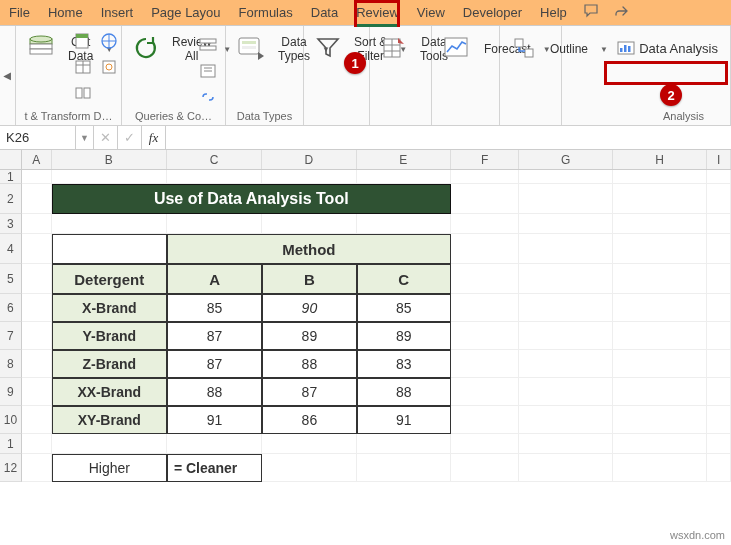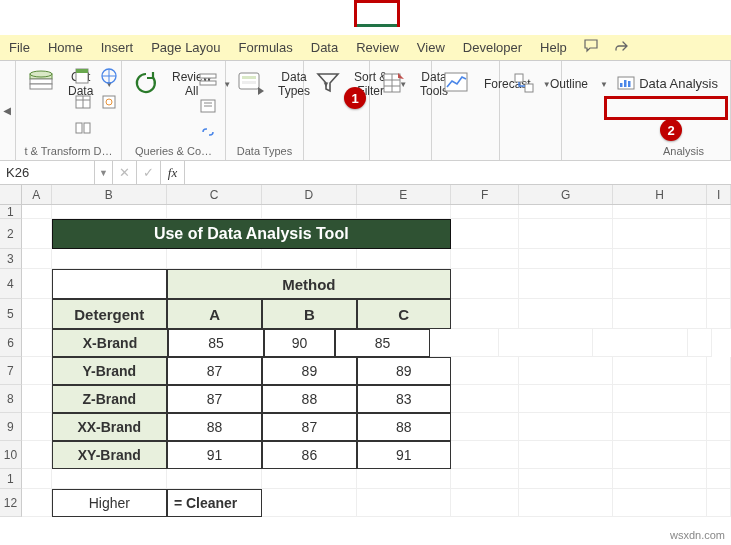--- a/index.html
+++ b/index.html
@@ -1,19 +1,19 @@
 <!DOCTYPE html>
 <html><head>
 <meta charset="utf-8">
 <style>
 * { box-sizing: border-box; margin: 0; padding: 0; font-family: 'Segoe UI', Arial, sans-serif; }
 body { background: #fff; width: 731px; height: 545px; position: relative; overflow: hidden; font-size: 13px; color: #333; }
 
 
-.menubar { display: flex; height: 26px; border-bottom: 1px solid #ccc; align-items: stretch; background: #fef9c3; margin-top: 35px; }
+.menubar { display: flex; height: 26px; border-bottom: 1px solid #ccc; align-items: stretch; background: #fdba74; }
 .menubar .tab { padding: 4px 9px; cursor: pointer; font-size: 13px; color: #444; display:flex; align-items:center; }
 .menubar .tab.active { position: relative; }
 .menubar .comment-icon { padding: 4px 8px; color:#666; }
 .menubar .share-icon { padding: 4px 6px; color:#666; }
 .data-highlight { position: absolute; left: 354px; top: 0; width: 46px; height: 27px; border: 3px solid #c00000; z-index: 50; pointer-events:none; }
 .data-underline { position: absolute; left: 357px; top: 24px; width: 40px; height: 3px; background: #217346; z-index: 51; }
 
 
 .ribbon { display: flex; height: 100px; border-bottom: 1px solid #d0d0d0; background: #fafafa; }
 .group { border-right: 1px solid #d4d4d4; display: flex; flex-direction: column; padding: 4px 6px 0 6px; position: relative; }
@@ -29,21 +29,21 @@
 .smallgrid { display:grid; grid-template-columns: repeat(2, 22px); grid-auto-rows: 22px; gap:4px; }
 .smallbtn { width:22px; height:22px; display:flex; align-items:center; justify-content:center; cursor:pointer; }
 
 .analysis-btn { display:flex; align-items:center; gap:4px; padding:2px 4px; cursor:pointer; font-size:13px; }
 .analysis-highlight { position:absolute; right: 2px; top: 35px; border: 3px solid #c00000; padding: 0; width: 124px; height: 24px; pointer-events:none; }
 
 .step-badge { position: absolute; width: 22px; height: 22px; border-radius: 50%; background: #c00000; color: #fff; font-weight: bold; display:flex; align-items:center; justify-content:center; font-size: 13px; z-index: 60; box-shadow: 0 1px 2px rgba(0,0,0,.3); }
 
 
 .fbar { display:flex; height: 24px; border-bottom: 1px solid #ccc; align-items:stretch; background:#fff; }
-.namebox { width: 95px; border-right: 1px solid #ccc; padding: 2px 6px; font-size: 13px; display:flex; align-items:center; }
+.namebox { width: 76px; border-right: 1px solid #ccc; padding: 2px 6px; font-size: 13px; display:flex; align-items:center; }
 .namebox-dd { width: 18px; border-right: 1px solid #ccc; display:flex; align-items:center; justify-content:center; color:#888; font-size:9px;}
 .fxbtn { width: 24px; display:flex; align-items:center; justify-content:center; border-right:1px solid #ccc; }
 .fxbtn.dim { color:#bbb; }
 .formula-input { flex:1; padding:2px 6px; }
 
 
 .gridwrap { position: relative; }
 .colhdrs { display:flex; height:20px; background:#f3f3f3; border-bottom:1px solid #ccc; }
 .rowhdr-corner { width: 22px; border-right:1px solid #ccc; background:#f3f3f3; }
 .colhdr { border-right:1px solid #ddd; text-align:center; font-size:12px; color:#555; display:flex; align-items:center; justify-content:center; }
@@ -375,21 +375,21 @@
         <div class="cell" style="width: 69px;"></div>
         <div class="cell" style="width: 94px;"></div>
         <div class="cell" style="width: 95px;"></div>
         <div class="cell" style="width: 24px;"></div>
       </div>
       <div class="row" style="height: 28px;">
         <div class="rowhdr">6</div>
         <div class="cell" style="width: 30px;"></div>
         <div class="cell tbl-border tbl-rowhdr" style="width: 116px;">X-Brand</div>
         <div class="cell tbl-border tbl-val" style="width: 96px;">85</div>
-        <div class="cell tbl-border tbl-val" style="width: 71px;">90</div>
+        <div class="cell tbl-border tbl-val" style="width: 95px; font-style: italic;">90</div>
         <div class="cell tbl-border tbl-val" style="width: 95px;">85</div>
         <div class="cell" style="width: 69px;"></div>
         <div class="cell" style="width: 94px;"></div>
         <div class="cell" style="width: 95px;"></div>
         <div class="cell" style="width: 24px;"></div>
       </div>
       <div class="row" style="height: 28px;">
         <div class="rowhdr">7</div>
         <div class="cell" style="width: 30px;"></div>
         <div class="cell tbl-border tbl-rowhdr" style="width: 116px;">Y-Brand</div>

